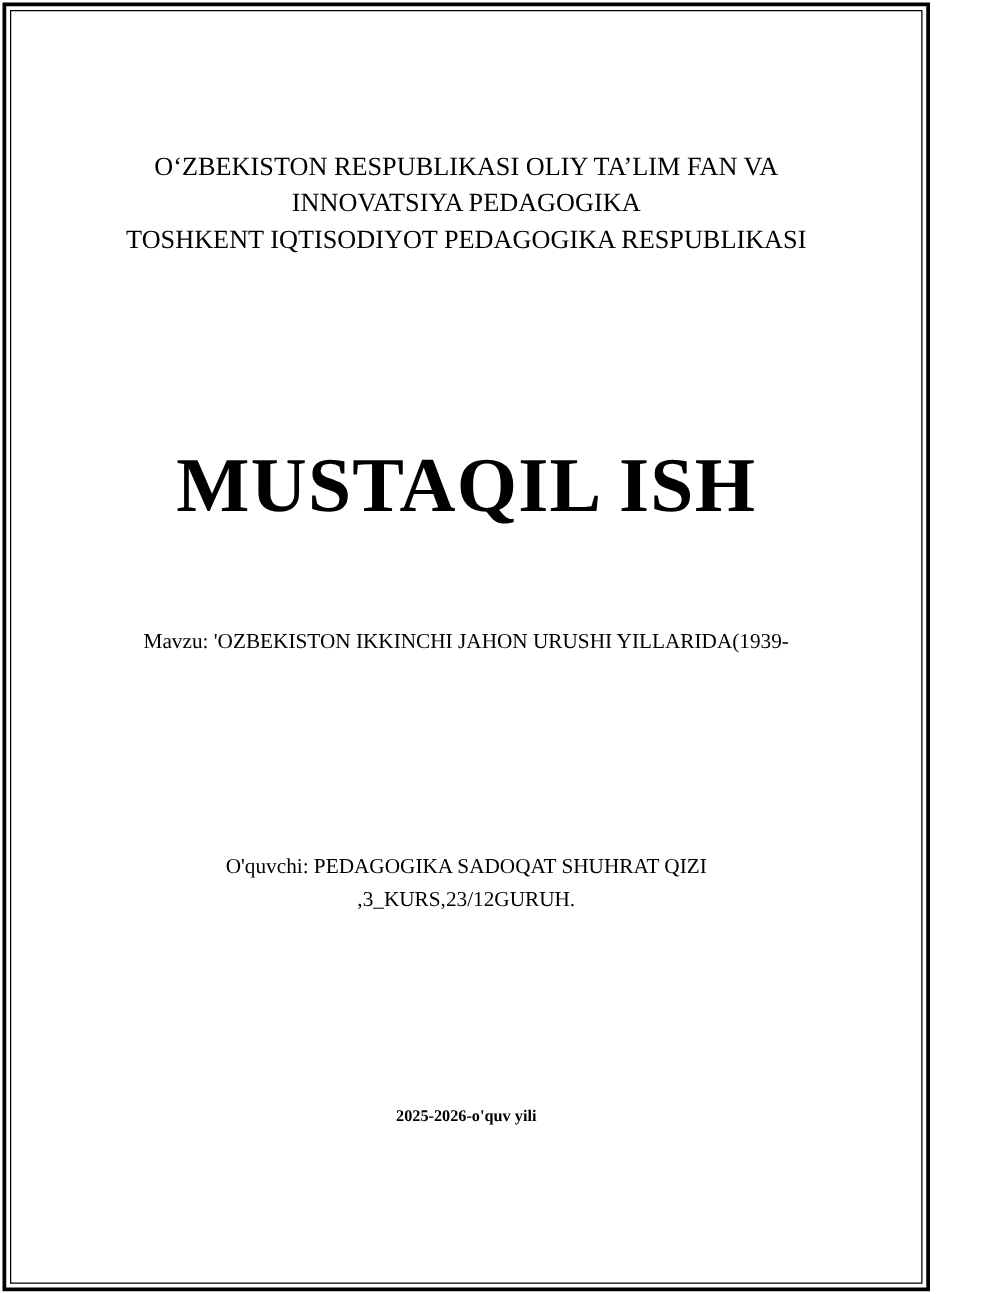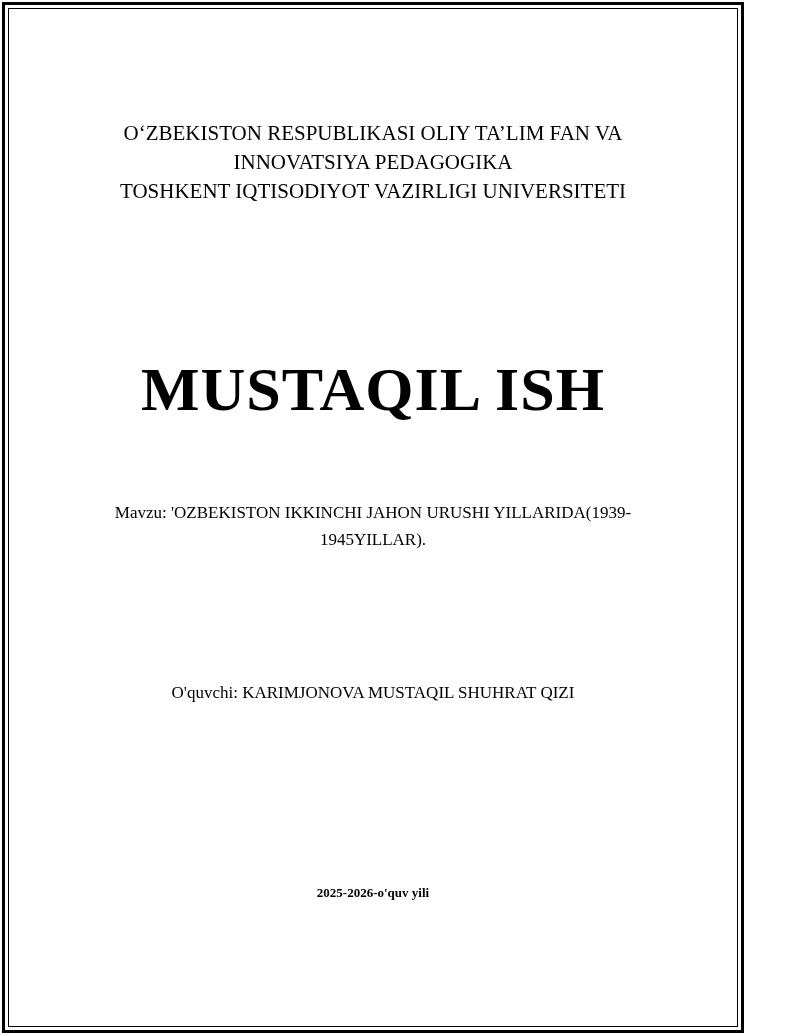--- a/index.html
+++ b/index.html
@@ -72,33 +72,33 @@
 <body>
 
 <div class="page">
 
   <div class="border-outer"></div>
   <div class="border-inner"></div>
 
   <div class="block header-block">
     <span class="line">OʻZBEKISTON RESPUBLIKASI OLIY TA’LIM FAN VA</span>
     <span class="line">INNOVATSIYA PEDAGOGIKA</span>
-    <span class="line">TOSHKENT IQTISODIYOT VAZIRLIGI UNIVERSITETI</span>
+    <span class="line">TOSHKENT IQTISODIYOT PEDAGOGIKA RESPUBLIKASI</span>
   </div>
 
   <div class="block title-block">
     <span class="line">MUSTAQIL ISH</span>
   </div>
 
   <div class="block topic-block">
     <span class="line">Mavzu: 'OZBEKISTON IKKINCHI JAHON URUSHI YILLARIDA(1939-</span>
-    <span class="line">1945YILLAR).</span>
   </div>
 
   <div class="block student-block">
-    <span class="line">O'quvchi: KARIMJONOVA MUSTAQIL SHUHRAT QIZI</span>
+    <span class="line">O'quvchi: PEDAGOGIKA SADOQAT SHUHRAT QIZI</span>
+    <span class="line">,3_KURS,23/12GURUH.</span>
   </div>
 
   <div class="block footer-block">
     <span class="line">2025-2026-o'quv yili</span>
   </div>
 
 </div>
 
 </body></html>

